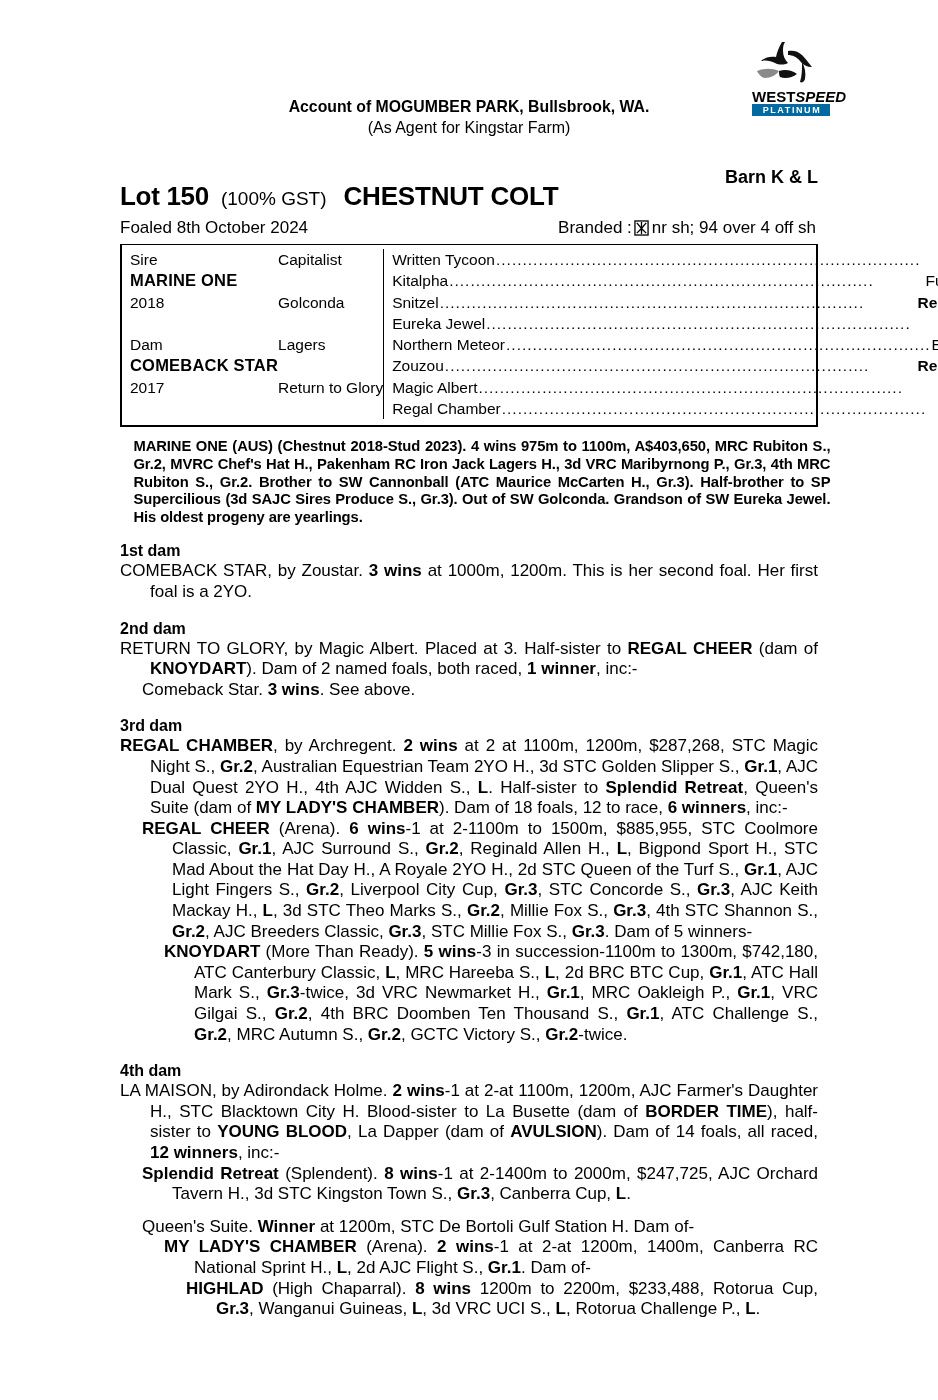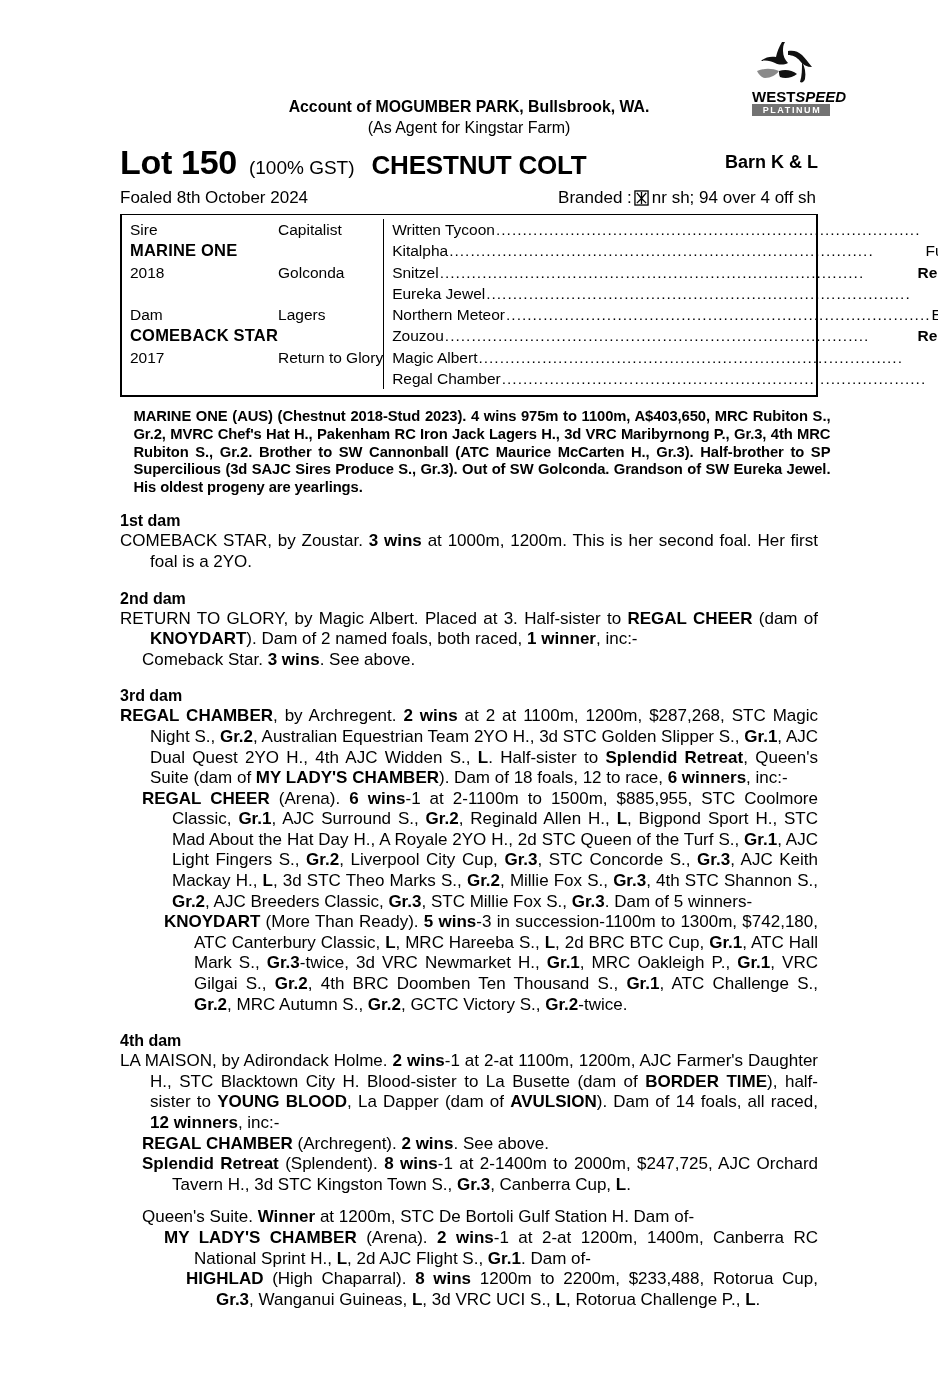--- a/index.html
+++ b/index.html
@@ -38,21 +38,21 @@
   .logo-word {
     font-size: 15px;
     letter-spacing: 0px;
     line-height: 11px;
     margin-top: 1px;
     white-space: nowrap;
   }
   .logo-word b { font-weight: bold; font-style: normal; }
   .logo-word i { font-weight: bold; font-style: italic; }
   .logo-plat {
-    background: #737373;
+    background: #0369a1;
     color: #ffffff;
     font-size: 9px;
     font-weight: bold;
     letter-spacing: 1.6px;
     line-height: 12px;
     margin-top: 2px;
     padding-left: 2px;
   }
 
   
@@ -71,24 +71,25 @@
     font-size: 16px;
     line-height: 19px;
     margin-top: 1px;
   }
   .titlerow {
     display: flex;
     align-items: baseline;
     margin-top: 6px;
   }
   .lot {
-    font-size: 34px;
+    font-size: 26px;
     font-weight: bold;
     letter-spacing: -0.3px;
     white-space: nowrap;
+    margin-top: 38px;
   }
   .gst {
     font-size: 19px;
     margin-left: 12px;
     white-space: nowrap;
   }
   .colour {
     font-size: 26px;
     font-weight: bold;
     margin-left: 17px;
@@ -312,20 +313,19 @@
       <div class="para h1">COMEBACK STAR, by Zoustar. <b>3 wins</b> at 1000m, 1200m. This is her second foal. Her first foal is a 2YO.</div>
       <div class="sect-title">2nd dam</div>
       <div class="para h1">RETURN TO GLORY, by Magic Albert. Placed at 3. Half-sister to <b>REGAL CHEER</b> (dam of <b>KNOYDART</b>). Dam of 2 named foals, both raced, <b>1 winner</b>, inc:-</div>
       <div class="para i0" style="padding-left: 22px; text-indent: 0px; text-align: left;">Comeback Star. <b>3 wins</b>. See above.</div>
       <div class="sect-title">3rd dam</div>
       <div class="para h1"><b>REGAL CHAMBER</b>, by Archregent. <b>2 wins</b> at 2 at 1100m, 1200m, $287,268, STC Magic Night S., <b>Gr.2</b>, Australian Equestrian Team 2YO H., 3d STC Golden Slipper S., <b>Gr.1</b>, AJC Dual Quest 2YO H., 4th AJC Widden S., <b>L</b>. Half-sister to <b>Splendid Retreat</b>, Queen's Suite (dam of <b>MY LADY'S CHAMBER</b>). Dam of 18 foals, 12 to race, <b>6 winners</b>, inc:-</div>
       <div class="para h2"><b>REGAL CHEER</b> (Arena). <b>6 wins</b>-1 at 2-1100m to 1500m, $885,955, STC Coolmore Classic, <b>Gr.1</b>, AJC Surround S., <b>Gr.2</b>, Reginald Allen H., <b>L</b>, Bigpond Sport H., STC Mad About the Hat Day H., A Royale 2YO H., 2d STC Queen of the Turf S., <b>Gr.1</b>, AJC Light Fingers S., <b>Gr.2</b>, Liverpool City Cup, <b>Gr.3</b>, STC Concorde S., <b>Gr.3</b>, AJC Keith Mackay H., <b>L</b>, 3d STC Theo Marks S., <b>Gr.2</b>, Millie Fox S., <b>Gr.3</b>, 4th STC Shannon S., <b>Gr.2</b>, AJC Breeders Classic, <b>Gr.3</b>, STC Millie Fox S., <b>Gr.3</b>. Dam of 5 winners-</div>
       <div class="para h3"><b>KNOYDART</b> (More Than Ready). <b>5 wins</b>-3 in succession-1100m to 1300m, $742,180, ATC Canterbury Classic, <b>L</b>, MRC Hareeba S., <b>L</b>, 2d BRC BTC Cup, <b>Gr.1</b>, ATC Hall Mark S., <b>Gr.3</b>-twice, 3d VRC Newmarket H., <b>Gr.1</b>, MRC Oakleigh P., <b>Gr.1</b>, VRC Gilgai S., <b>Gr.2</b>, 4th BRC Doomben Ten Thousand S., <b>Gr.1</b>, ATC Challenge S., <b>Gr.2</b>, MRC Autumn S., <b>Gr.2</b>, GCTC Victory S., <b>Gr.2</b>-twice.</div>
       <div class="sect-title">4th dam</div>
       <div class="para h1">LA MAISON, by Adirondack Holme. <b>2 wins</b>-1 at 2-at 1100m, 1200m, AJC Farmer's Daughter H., STC Blacktown City H. Blood-sister to La Busette (dam of <b>BORDER TIME</b>), half-sister to <b>YOUNG BLOOD</b>, La Dapper (dam of <b>AVULSION</b>). Dam of 14 foals, all raced, <b>12 winners</b>, inc:-</div>
-      <div class="para h2"><b>REGAL CHAMBER</b> (Archregent). <b>2 wins</b>. See above.</div>
       <div class="para h2"><b>Splendid Retreat</b> (Splendent). <b>8 wins</b>-1 at 2-1400m to 2000m, $247,725, AJC Orchard Tavern H., 3d STC Kingston Town S., <b>Gr.3</b>, Canberra Cup, <b>L</b>.</div>
       <div class="para i0" style="padding-left: 22px; text-indent: 0px; text-align: left; margin-top: 12px;">Queen's Suite. <b>Winner</b> at 1200m, STC De Bortoli Gulf Station H. Dam of-</div>
       <div class="para h3"><b>MY LADY'S CHAMBER</b> (Arena). <b>2 wins</b>-1 at 2-at 1200m, 1400m, Canberra RC National Sprint H., <b>L</b>, 2d AJC Flight S., <b>Gr.1</b>. Dam of-</div>
       <div class="para h4"><b>HIGHLAD</b> (High Chaparral). <b>8 wins</b> 1200m to 2200m, $233,488, Rotorua Cup, <b>Gr.3</b>, Wanganui Guineas, <b>L</b>, 3d VRC UCI S., <b>L</b>, Rotorua Challenge P., <b>L</b>.</div>
     </div>
 
 </div>
 
 </body></html>

